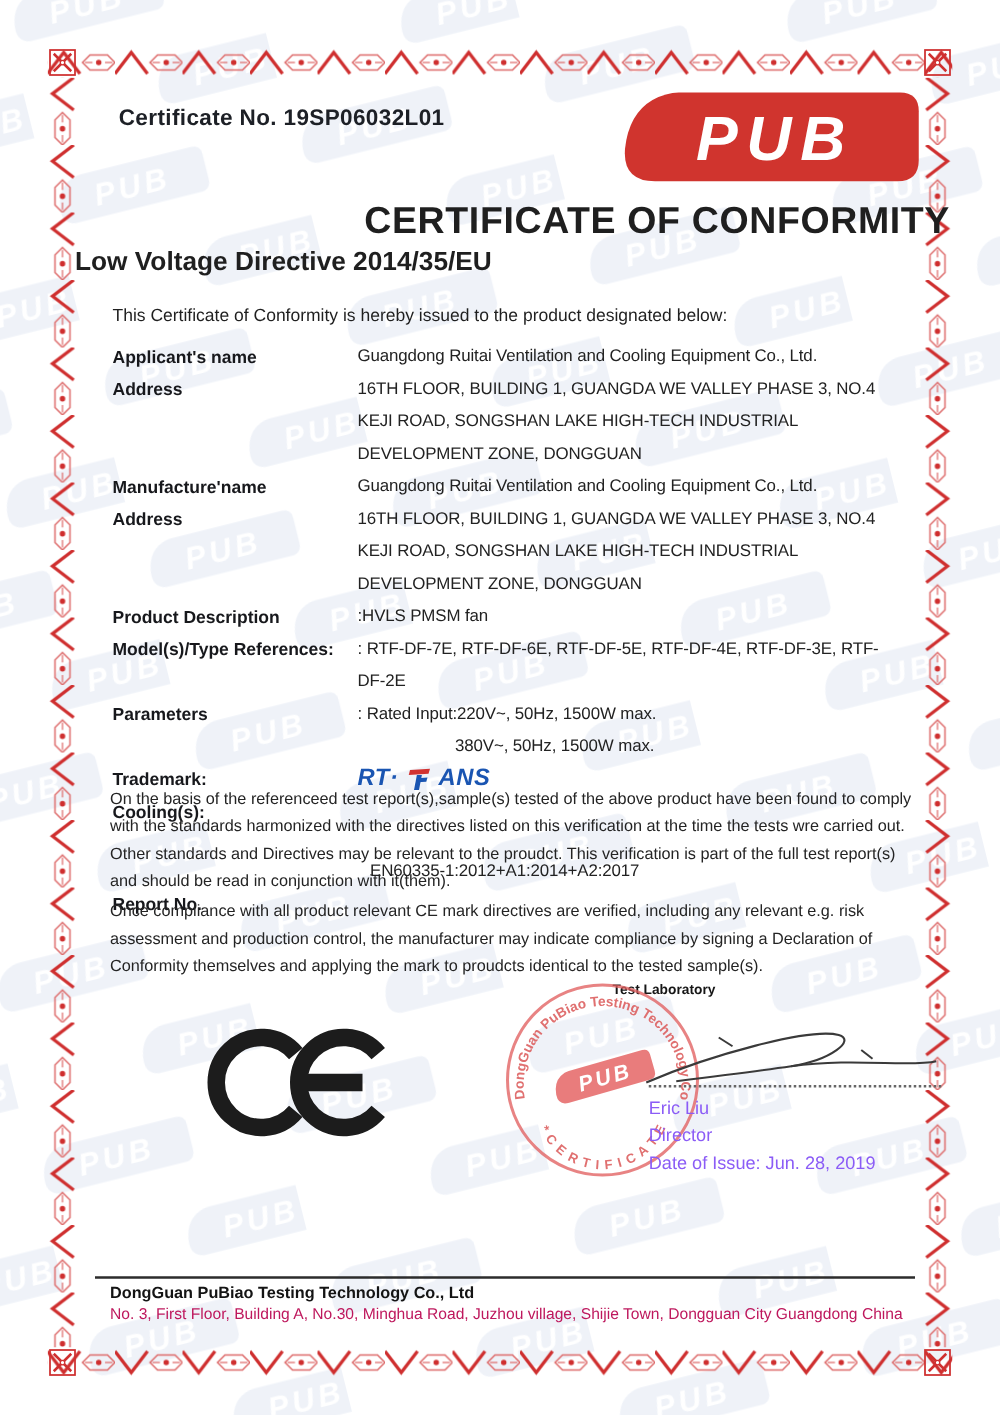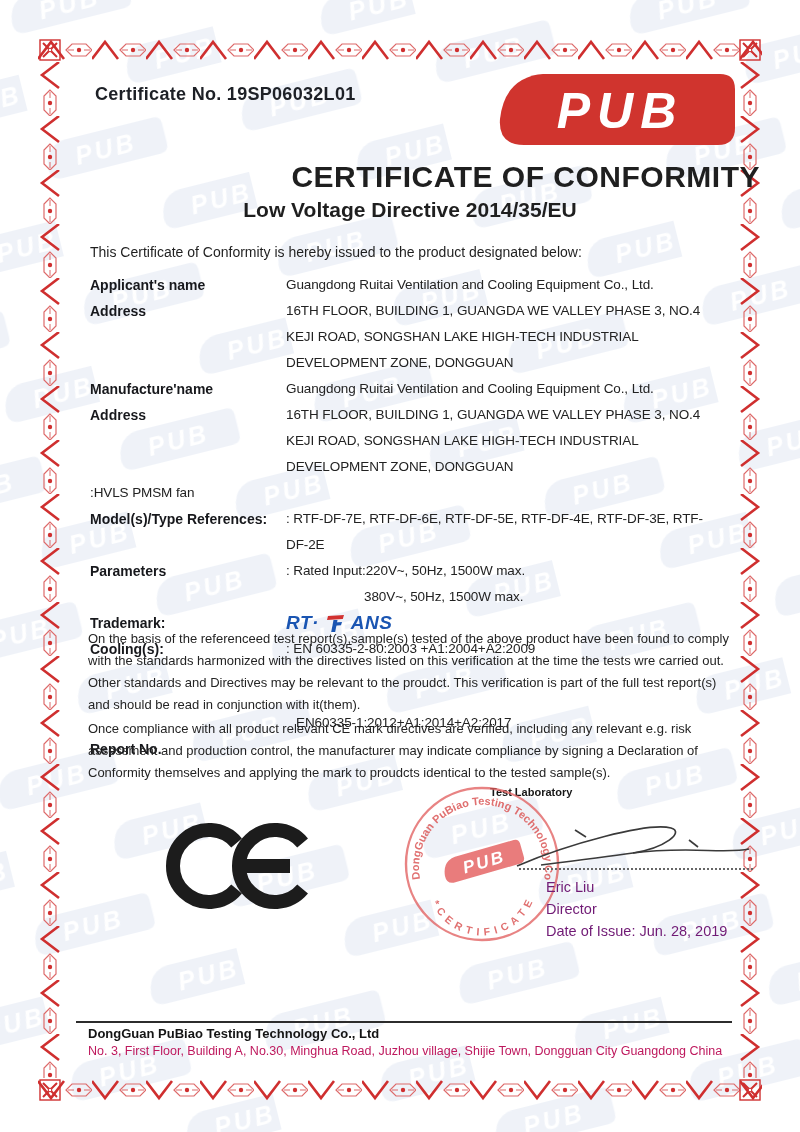--- a/index.html
+++ b/index.html
@@ -6,21 +6,21 @@
   body{width:800px;height:1132px;background:#ffffff;font-family:"Liberation Sans",sans-serif;color:#222;position:relative;overflow:hidden;}
   .page{position:absolute;inset:0;}
   .wm{position:absolute;inset:0;z-index:0;pointer-events:none;}
   .content{position:absolute;inset:0;z-index:2;}
   .border-strip{position:absolute;z-index:1;}
 
   .cert-no{position:absolute;left:95px;top:84px;font-size:18px;font-weight:700;color:#1d2026;letter-spacing:.3px;}
   .pub-logo{position:absolute;left:488px;top:72px;}
 
   .title{position:absolute;left:60px;top:160px;width:700px;text-align:right;font-size:30px;font-weight:700;color:#1f1f1f;letter-spacing:.5px;}
-  .subtitle{position:absolute;left:60px;top:198px;width:700px;text-align:center;font-size:21px;font-weight:700;color:#1f1f1f;}
+  .subtitle{position:absolute;left:60px;top:198px;width:700px;text-align:left;font-size:21px;font-weight:700;color:#1f1f1f;}
   .intro{position:absolute;left:90px;top:244px;font-size:14px;color:#1f1f1f;}
 
   .fields{position:absolute;left:90px;top:272px;width:632px;}
   .frow{display:flex;align-items:flex-start;}
   .flabel{width:196px;flex:0 0 196px;font-size:14px;font-weight:700;color:#17181c;line-height:26px;}
   .fvalue{flex:1;font-size:13.5px;color:#222;line-height:26px;letter-spacing:-.1px;}
   .fvalue .line2{display:block;}
   .indent-params{padding-left:78px;}
   .indent-std{padding-left:10px;margin-top:48px;}
 
@@ -29,21 +29,21 @@
 
   .paras{position:absolute;left:88px;top:628px;width:642px;font-size:13px;color:#242424;line-height:22px;}
   .paras p{margin:0 0 2px 0;}
 
   .testlab{position:absolute;left:490px;top:786px;font-size:11px;font-weight:700;color:#161616;}
   .ce{position:absolute;left:162px;top:816px;}
   .stamp{position:absolute;left:397px;top:779px;opacity:.9;}
   .sig-block{position:absolute;left:519px;top:824px;width:240px;}
   .sig-line{width:234px;border-bottom:2px dotted #666;height:44px;position:relative;}
   .sig-svg{position:absolute;left:-6px;top:-8px;}
-  .signer{font-size:14.5px;color:#701a75;margin-top:6px;line-height:22px;margin-left:27px;}
+  .signer{font-size:14.5px;color:#8b5cf6;margin-top:6px;line-height:22px;}
   .signer div{margin:0;}
 
   .footer-line{position:absolute;left:76px;top:1021px;width:656px;border-top:2px solid #2c2c2c;}
   .footer-company{position:absolute;left:88px;top:1026px;font-size:13px;font-weight:700;color:#141414;}
   .footer-address{position:absolute;left:88px;top:1044px;font-size:12.5px;color:#be185d;}
 </style>
 </head>
 <body>
 
 <div class="page">
@@ -140,20 +140,21 @@
       </div>
       <div class="frow">
         <div class="flabel">Manufacture'name</div>
         <div class="fvalue">Guangdong Ruitai Ventilation and Cooling Equipment Co., Ltd.</div>
       </div>
       <div class="frow">
         <div class="flabel">Address</div>
         <div class="fvalue">16TH FLOOR, BUILDING 1, GUANGDA WE VALLEY PHASE 3, NO.4 KEJI ROAD, SONGSHAN LAKE HIGH-TECH INDUSTRIAL DEVELOPMENT ZONE, DONGGUAN</div>
       </div>
       <div class="frow">
+        <div class="flabel">Product Description</div>
         <div class="fvalue">:HVLS PMSM fan</div>
       </div>
       <div class="frow">
         <div class="flabel">Model(s)/Type References:</div>
         <div class="fvalue">: RTF-DF-7E, RTF-DF-6E, RTF-DF-5E, RTF-DF-4E, RTF-DF-3E, RTF-DF-2E</div>
       </div>
       <div class="frow">
         <div class="flabel">Parameters</div>
         <div class="fvalue">
           <span>: Rated Input:220V~, 50Hz, 1500W max.</span>
@@ -170,21 +171,20 @@
               <polygon points="8.5,7 12.5,7 10.2,19 6.2,19" fill="#1a55b2"></polygon>
               <polygon points="9.5,9.5 17,9 16,12.3 8.8,12.8" fill="#1a55b2"></polygon>
             </svg>
             <span class="tm-text">ANS</span>
           </span>
         </div>
       </div>
       <div class="frow">
         <div class="flabel">Cooling(s):</div>
         <div class="fvalue">
-          <span>: EN 60335-2-80:2003 +A1:2004+A2:2009</span>
           <span class="line2 indent-std">EN60335-1:2012+A1:2014+A2:2017</span>
         </div>
       </div>
       <div class="frow">
         <div class="flabel">Report No.</div>
       </div>
     </div>
 
     <div class="paras">
       <p>On the basis of the referenceed test report(s),sample(s) tested of the above product have been found to comply with the standards harmonized with the directives listed on this verification at the time the tests wre carried out. Other standards and Directives may be relevant to the proudct. This verification is part of the full test report(s) and should be read in conjunction with it(them).</p>

